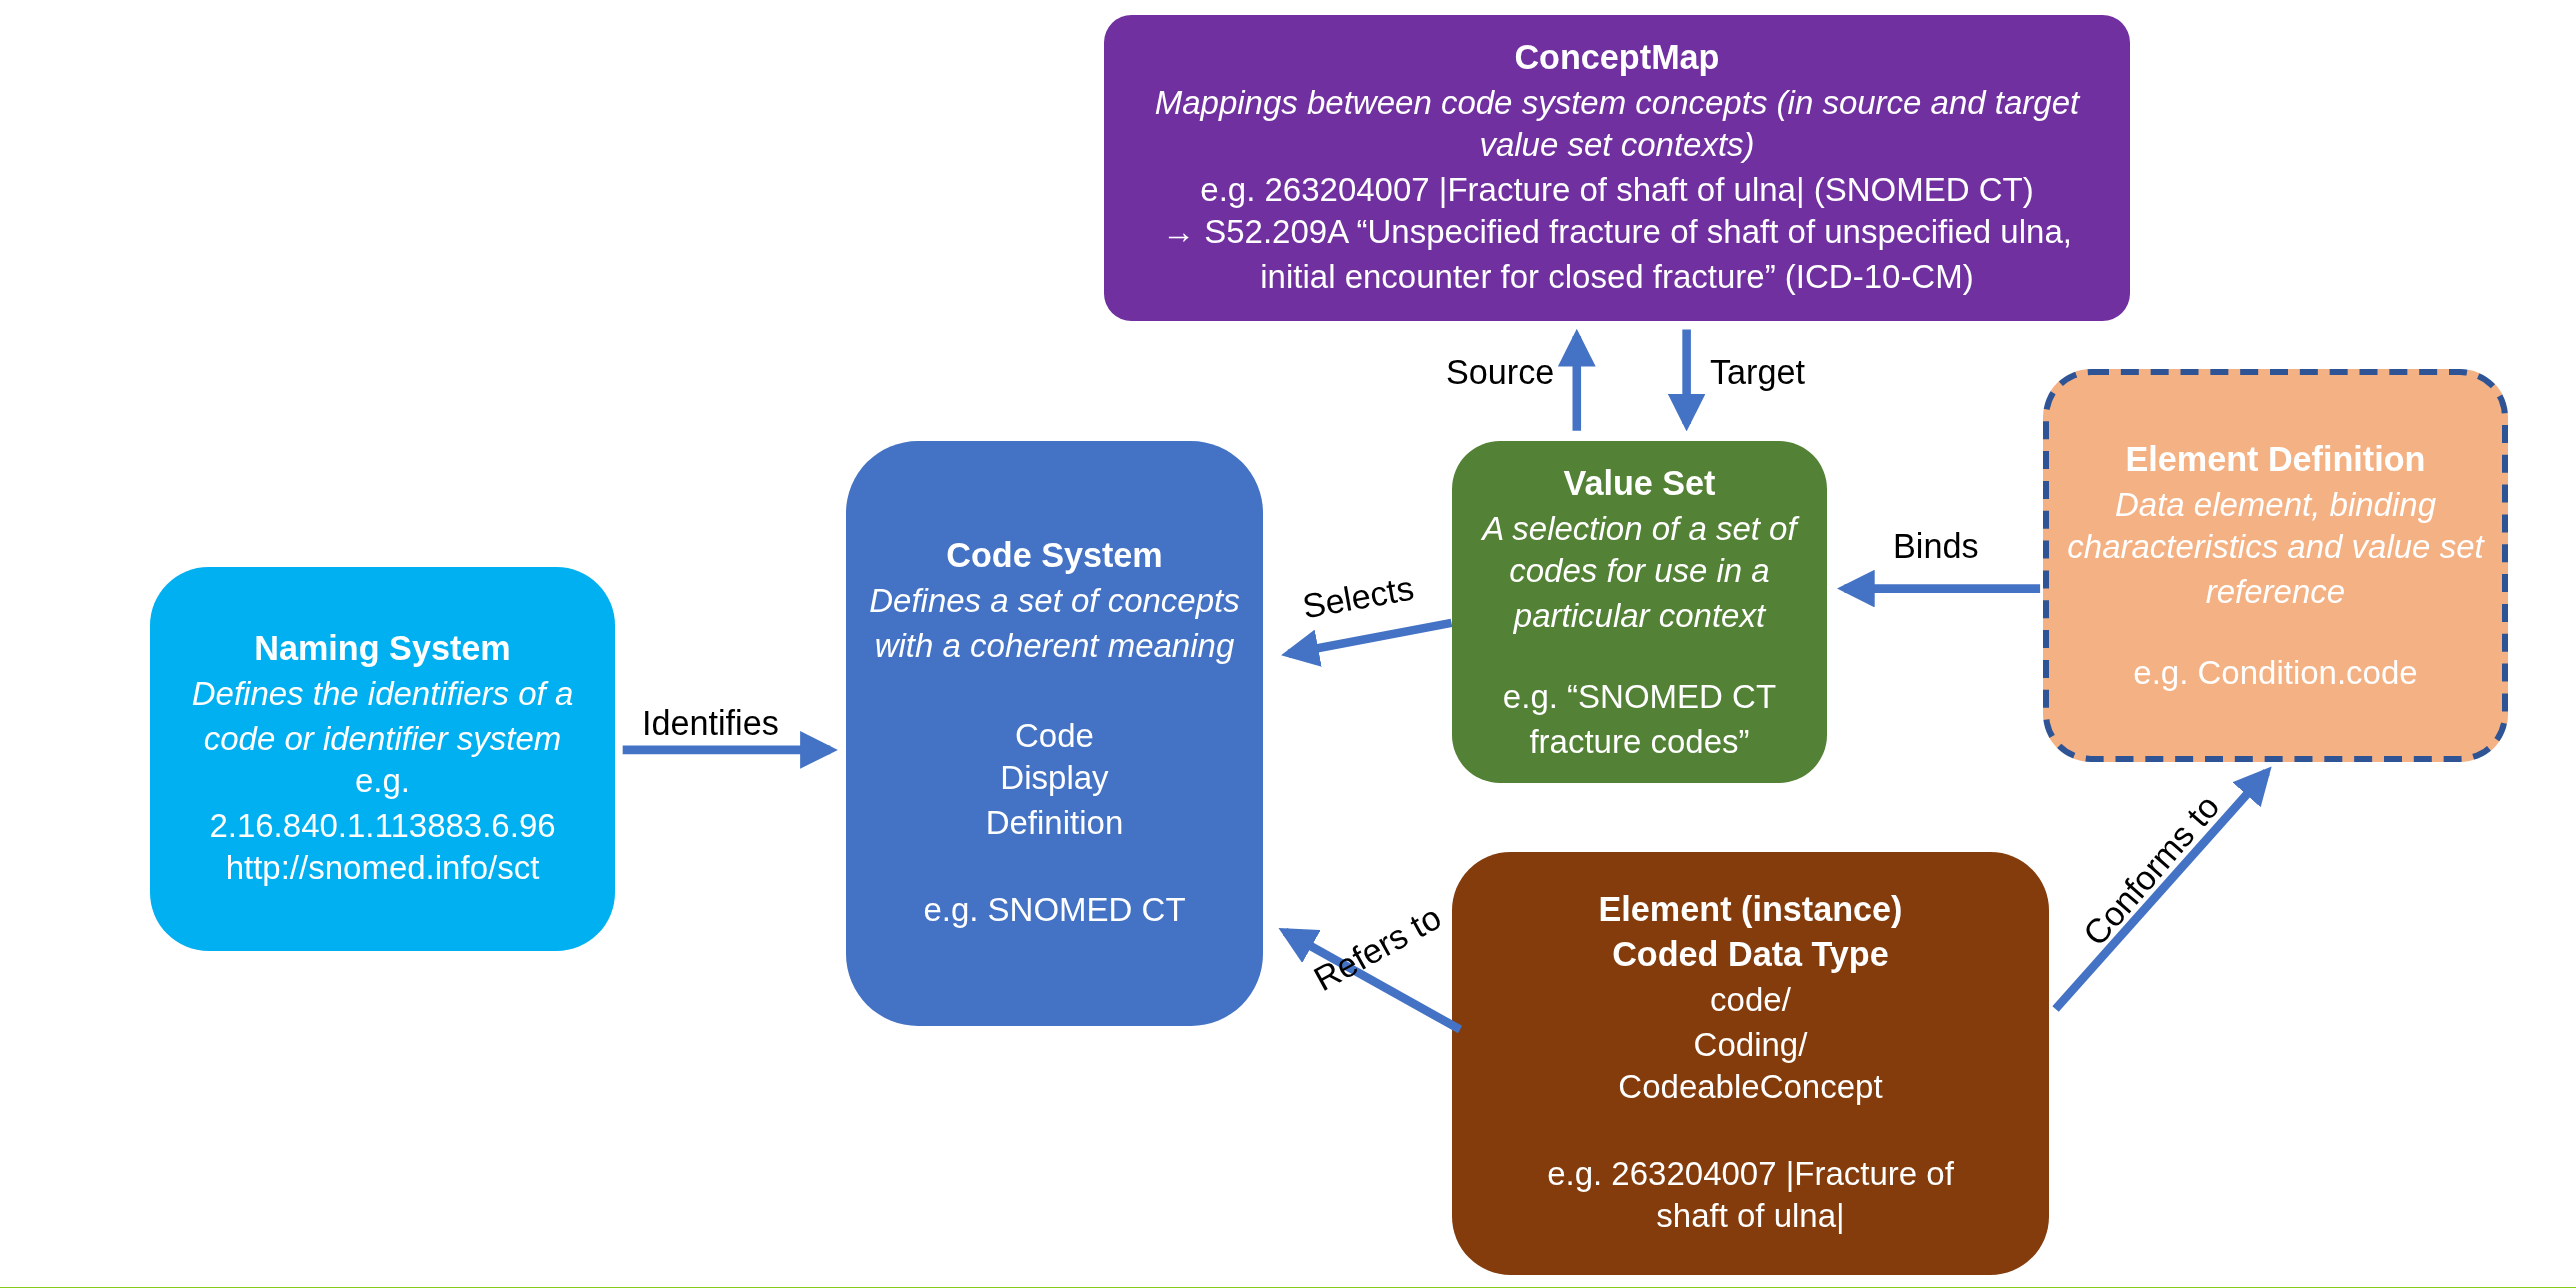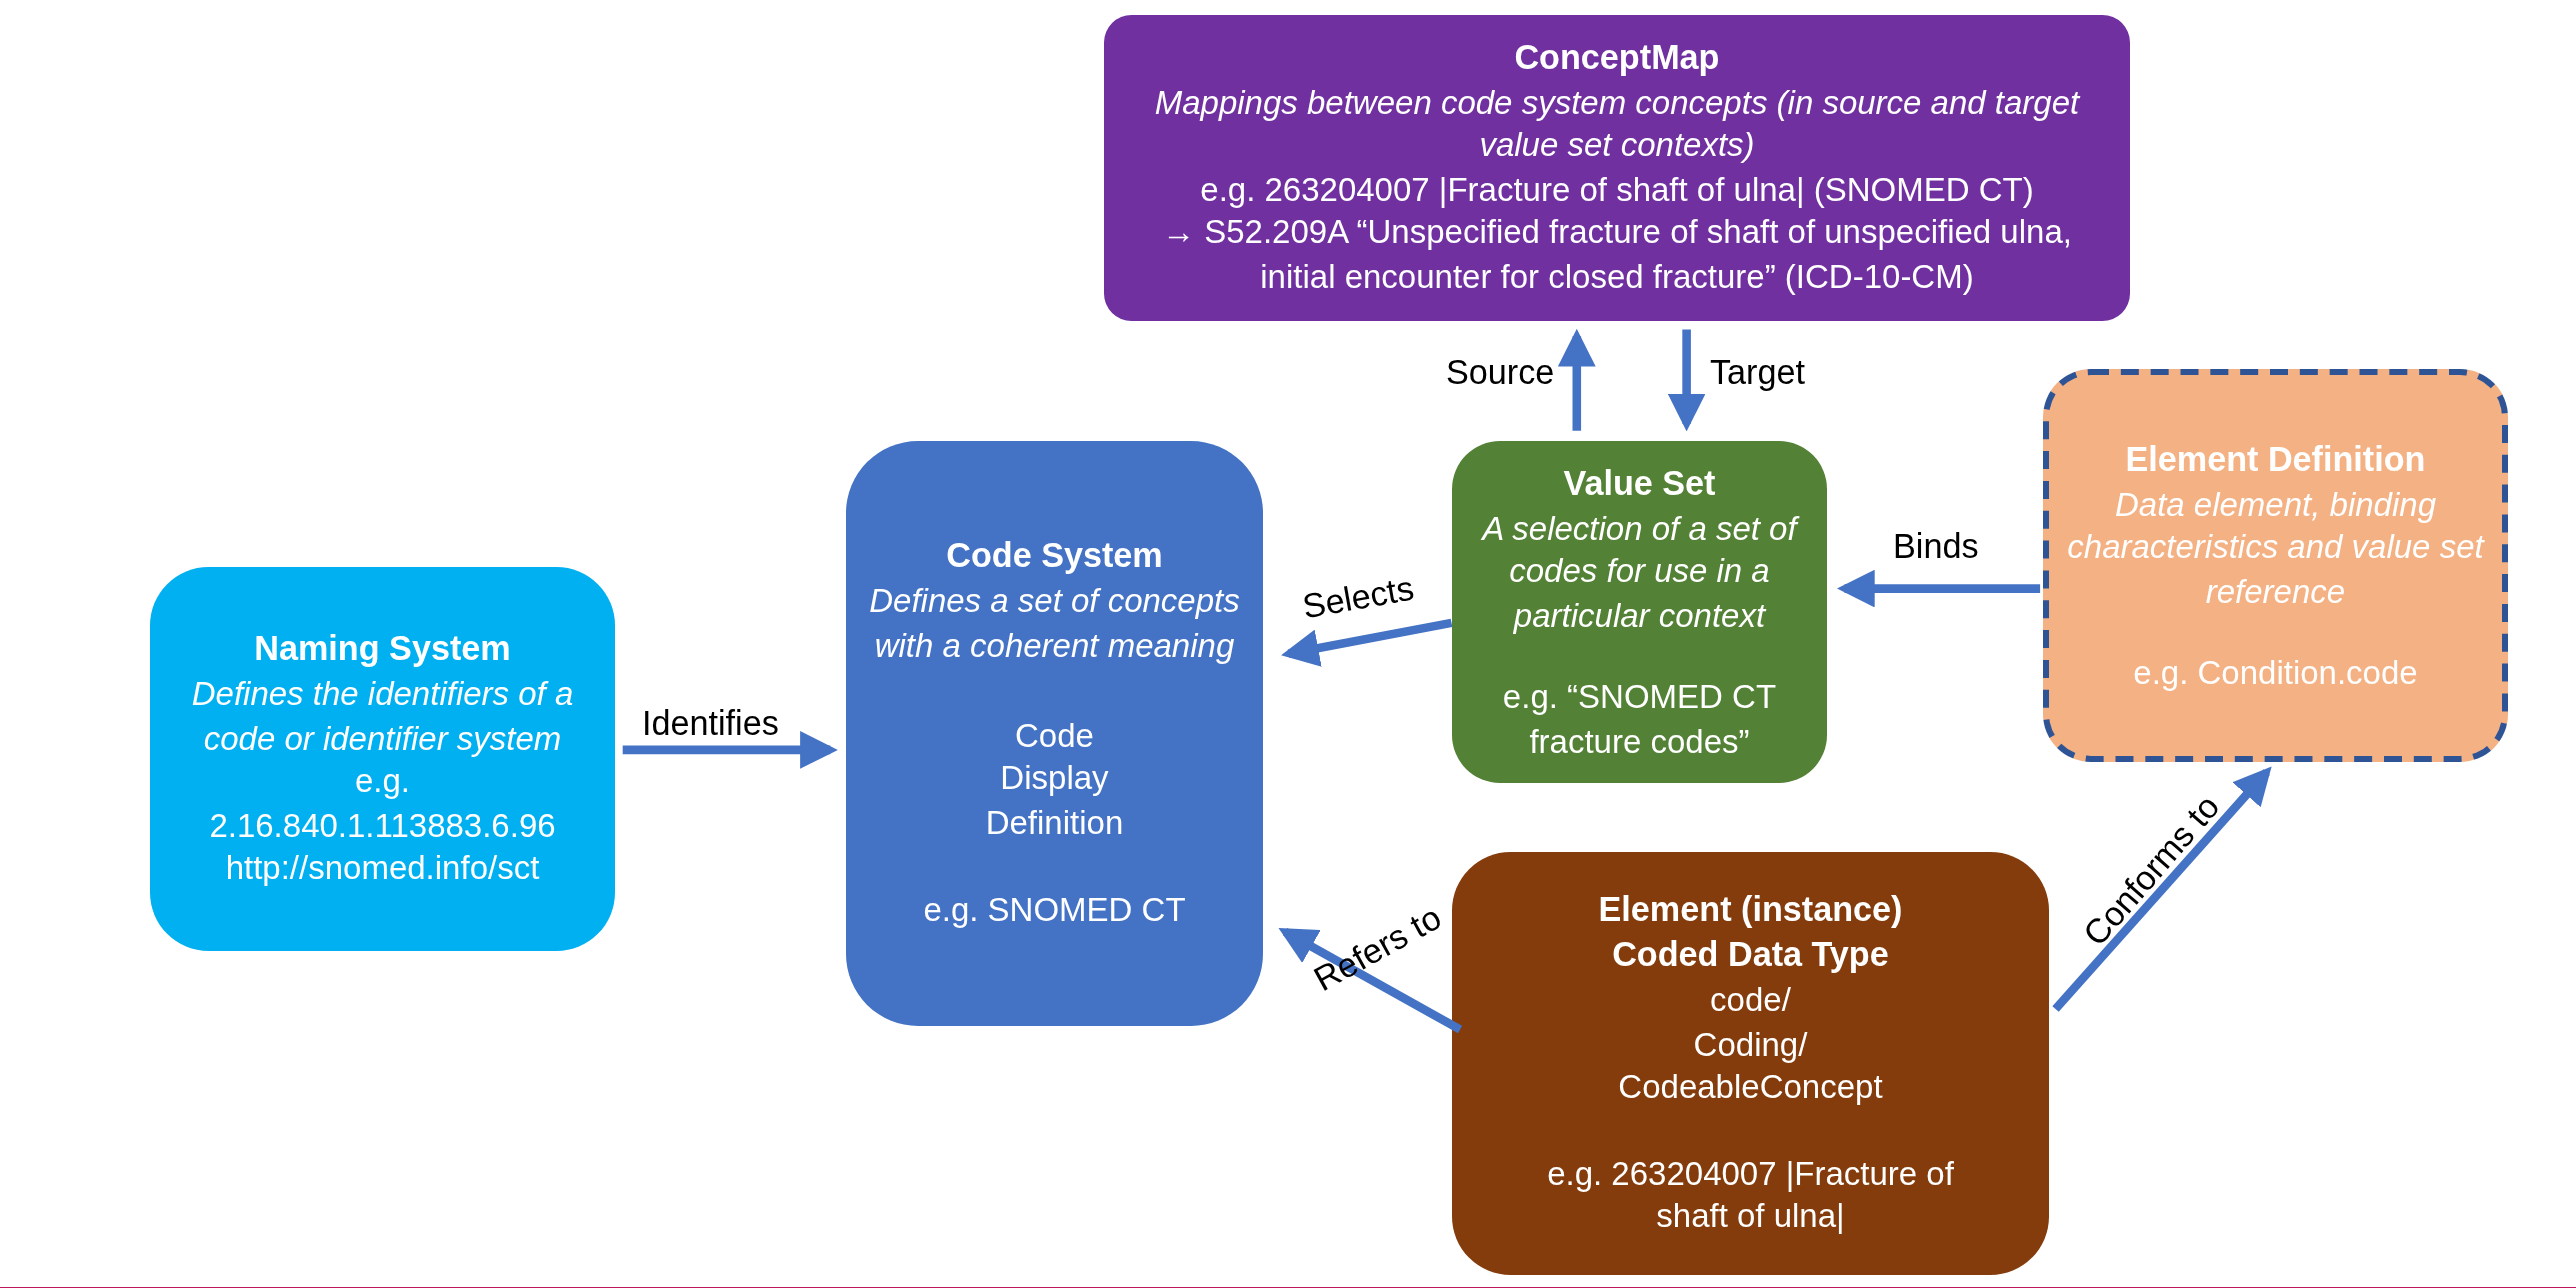--- a/index.html
+++ b/index.html
@@ -4,21 +4,21 @@
 <title>Terminology Relationships Diagram</title>
 <style>
   * { box-sizing: border-box; margin: 0; padding: 0; }
   html, body { background: #ffffff; }
   body { font-family: "Liberation Sans", sans-serif; }
 
   #viewport {
     width: 2576px;
     height: 1288px;
     overflow: hidden;
-    background: #be185d;
+    background: #84cc16;
   }
   .stage {
     position: relative;
     width: 859px;
     height: 429px;
     transform: scale(3);
     transform-origin: 0 0;
     background: #ffffff;
   }
 

